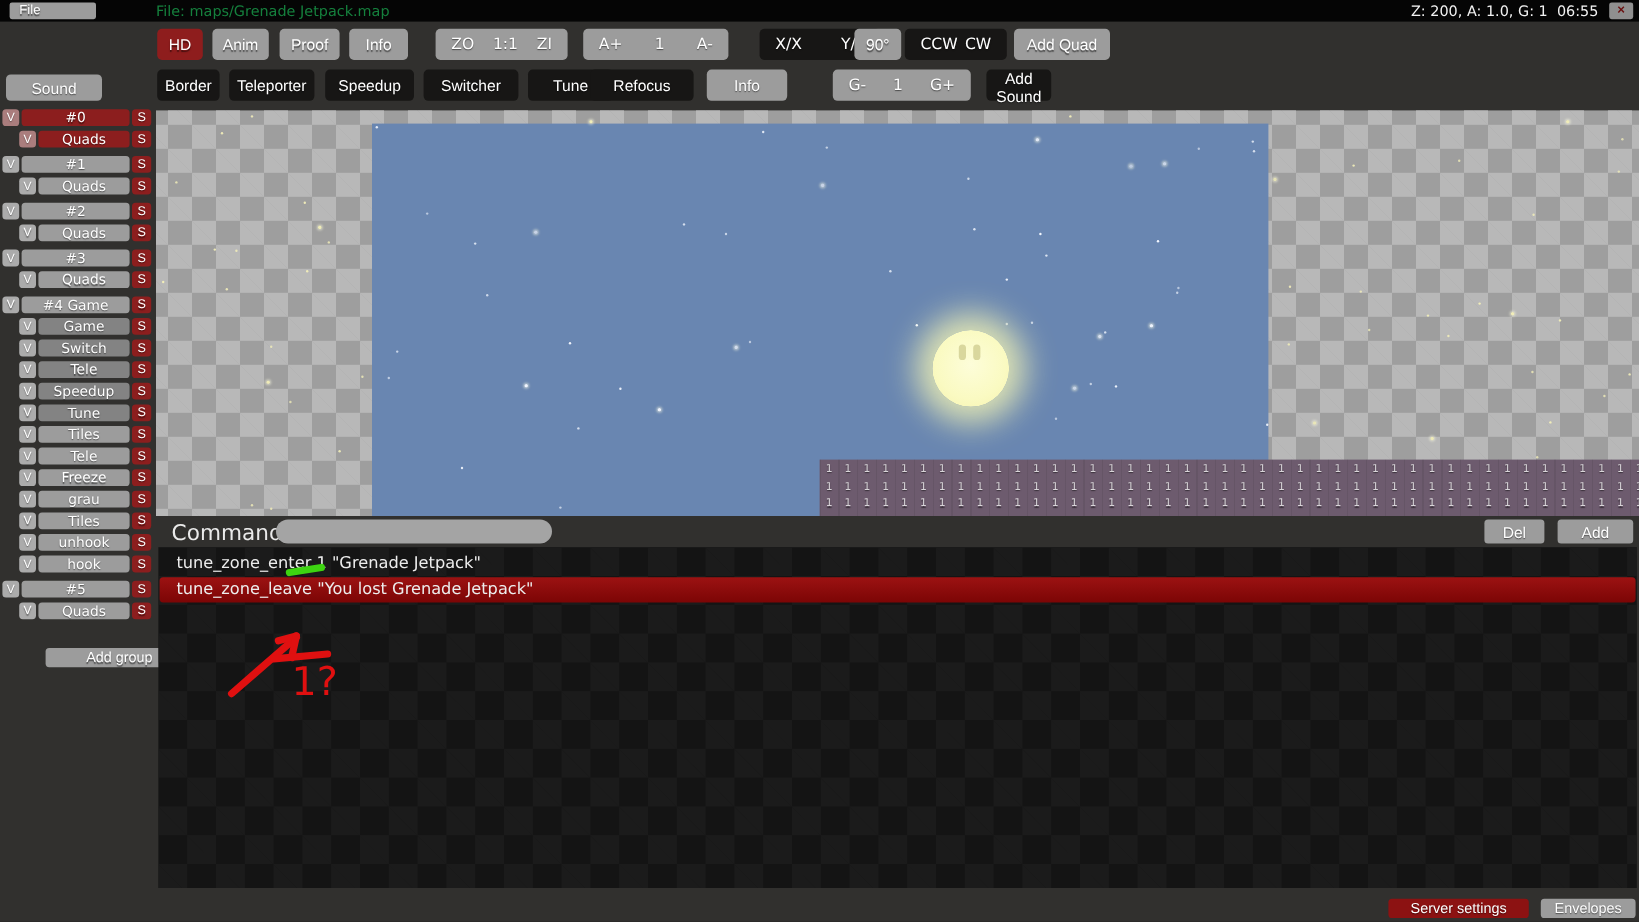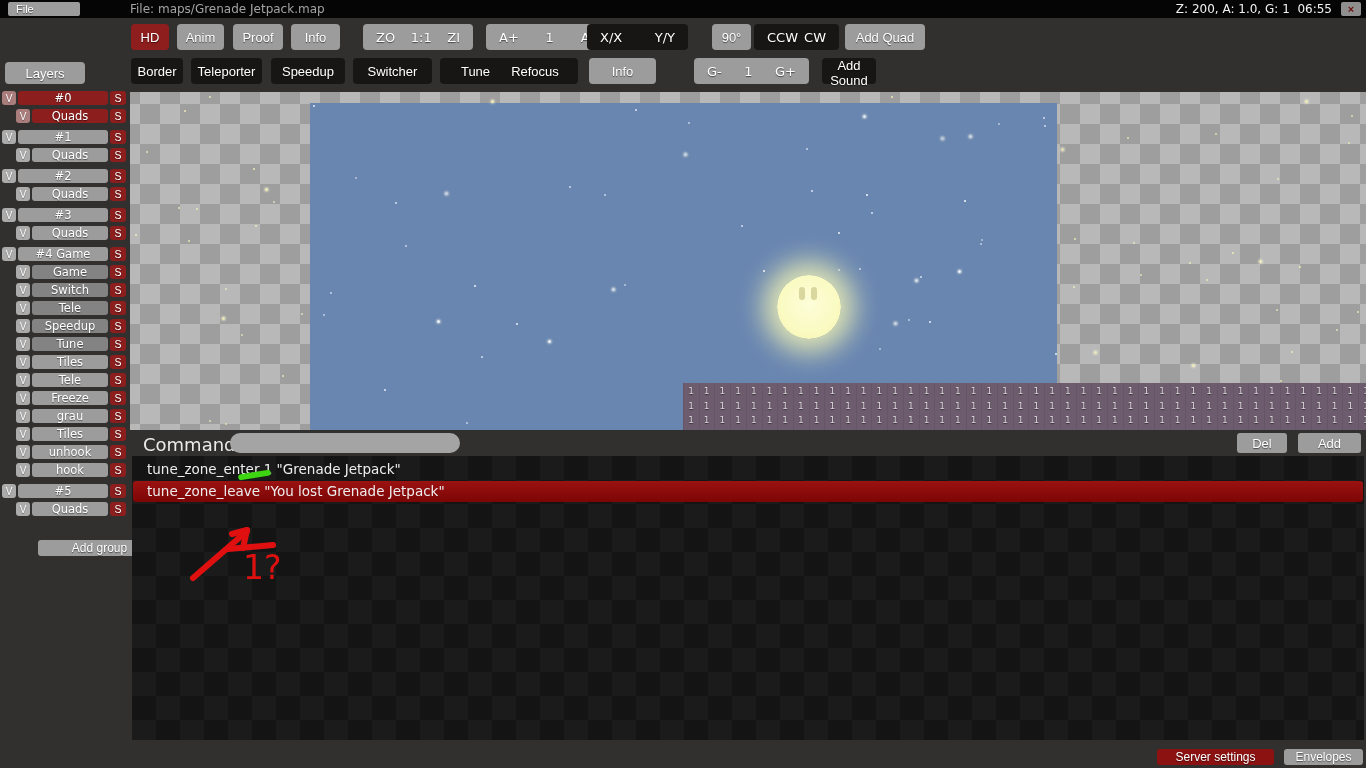--- a/index.html
+++ b/index.html
@@ -5,21 +5,21 @@
   * { margin:0; padding:0; box-sizing:border-box; }
   html,body { width:1366px; height:768px; overflow:hidden; background:#2b2a29;
     font-family:"DejaVu Sans", sans-serif; }
   #app { position:relative; width:1366px; height:768px; background:#31302e; }
 
   
   .topbar { position:absolute; left:0; top:0; width:1366px; height:18px; background:#050505; }
   .file-btn { position:absolute; left:8px; top:2px; width:72px; height:14px;
     background:#9c9c9c; border:none; border-radius:2px; color:#fff; font-size:11px;
     text-align:left; padding-left:8px; line-height:13px; text-shadow:0 1px 1px rgba(0,0,0,.6); }
-  .title { position:absolute; left:130px; top:2px; font-size:12px; color:#a3a3a3; }
+  .title { position:absolute; left:130px; top:2px; font-size:12px; color:#15803d; }
   .status { position:absolute; right:34px; top:2px; font-size:12px; color:#f2f2f2; white-space:pre; }
   .close-btn { position:absolute; right:5px; top:2px; width:20px; height:14px;
     background:#8f8f8f; border:none; border-radius:2px; color:#6b0f0f; font-size:11px;
     font-weight:bold; line-height:13px; text-align:center; }
 
   
   .tbtn { position:absolute; height:26px; border:none; border-radius:4px; color:#fff;
     font-size:13px; text-align:center; text-shadow:0 1px 1px rgba(0,0,0,.55); cursor:pointer; }
   .gray { background:#9c9c9c; }
   .darkbtn { background:#171615; }
@@ -127,21 +127,21 @@
   <div class="tgroup gray" style="left:363px;top:24px;width:110px">
     <span>ZO</span>
     <span>1:1</span>
     <span>ZI</span>
   </div>
   <div class="tgroup gray" style="left:486px;top:24px;width:121px">
     <span>A+</span>
     <span>1</span>
     <span>A-</span>
   </div>
-  <div class="tgroup darkbtn" style="left:587px;top:24px;width:101px">
+  <div class="tgroup darkbtn" style="left:633px;top:24px;width:101px">
     <span>X/X</span>
     <span>Y/Y</span>
   </div>
   <button class="tbtn gray" style="left:712px;top:24px;width:39px">90°</button>
   <div class="tgroup darkbtn" style="left:754px;top:24px;width:85px">
     <span>CCW</span>
     <span>CW</span>
   </div>
   <button class="tbtn gray" style="left:845px;top:24px;width:80px">Add Quad</button>
 
@@ -152,21 +152,21 @@
   <button class="tbtn darkbtn" style="left:440px;top:58px;width:71px">Tune</button>
   <button class="tbtn darkbtn" style="left:492px;top:58px;width:86px">Refocus</button>
   <button class="tbtn gray" style="left:589px;top:58px;width:67px">Info</button>
   <div class="tgroup gray" style="left:694px;top:58px;width:115px">
     <span>G-</span>
     <span>1</span>
     <span>G+</span>
   </div>
   <button class="tbtn darkbtn" style="left:822px;top:58px;width:54px">Add Sound</button>
 
-  <button class="layers-btn">Layers</button>
+  <button class="layers-btn">Sound</button>
   <div id="layers-list">
       <div class="lrow group sel">
         <button class="vbtn">V</button>
         <div class="lab">#0</div>
         <button class="sbtn">S</button>
       </div>
       <div class="lrow indent sel">
         <button class="vbtn">V</button>
         <div class="lab">Quads</div>
         <button class="sbtn">S</button>

